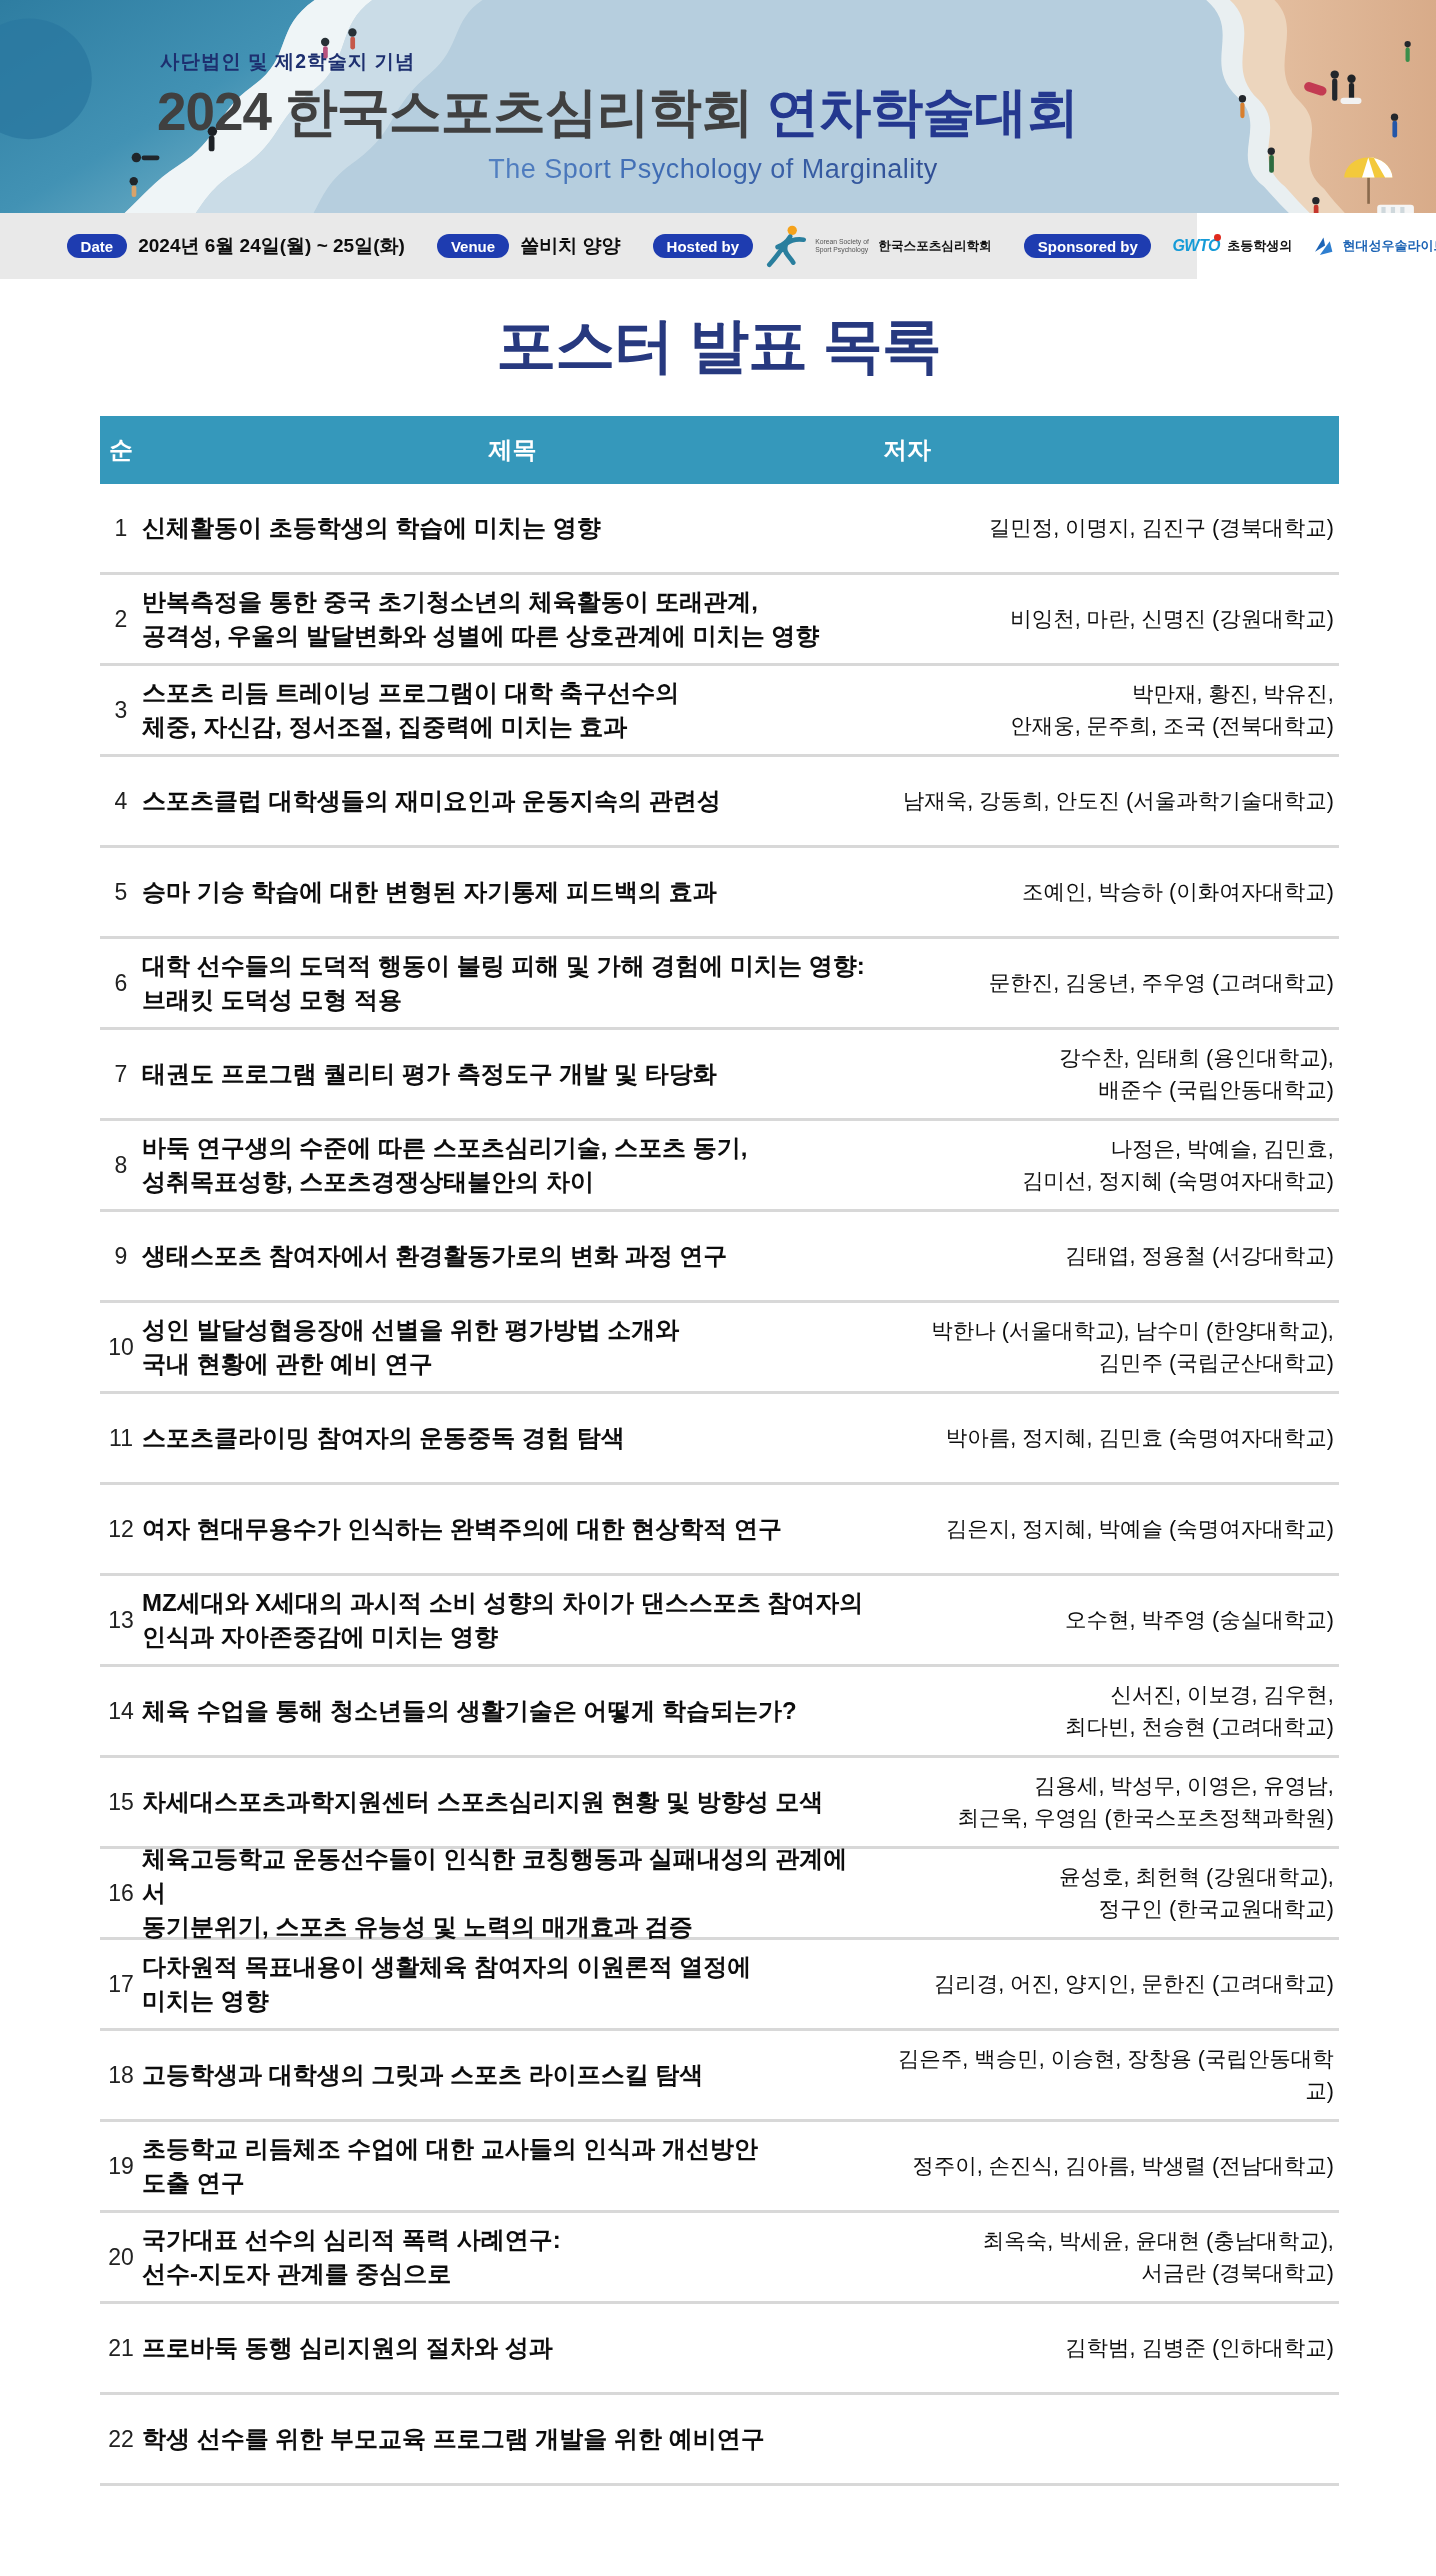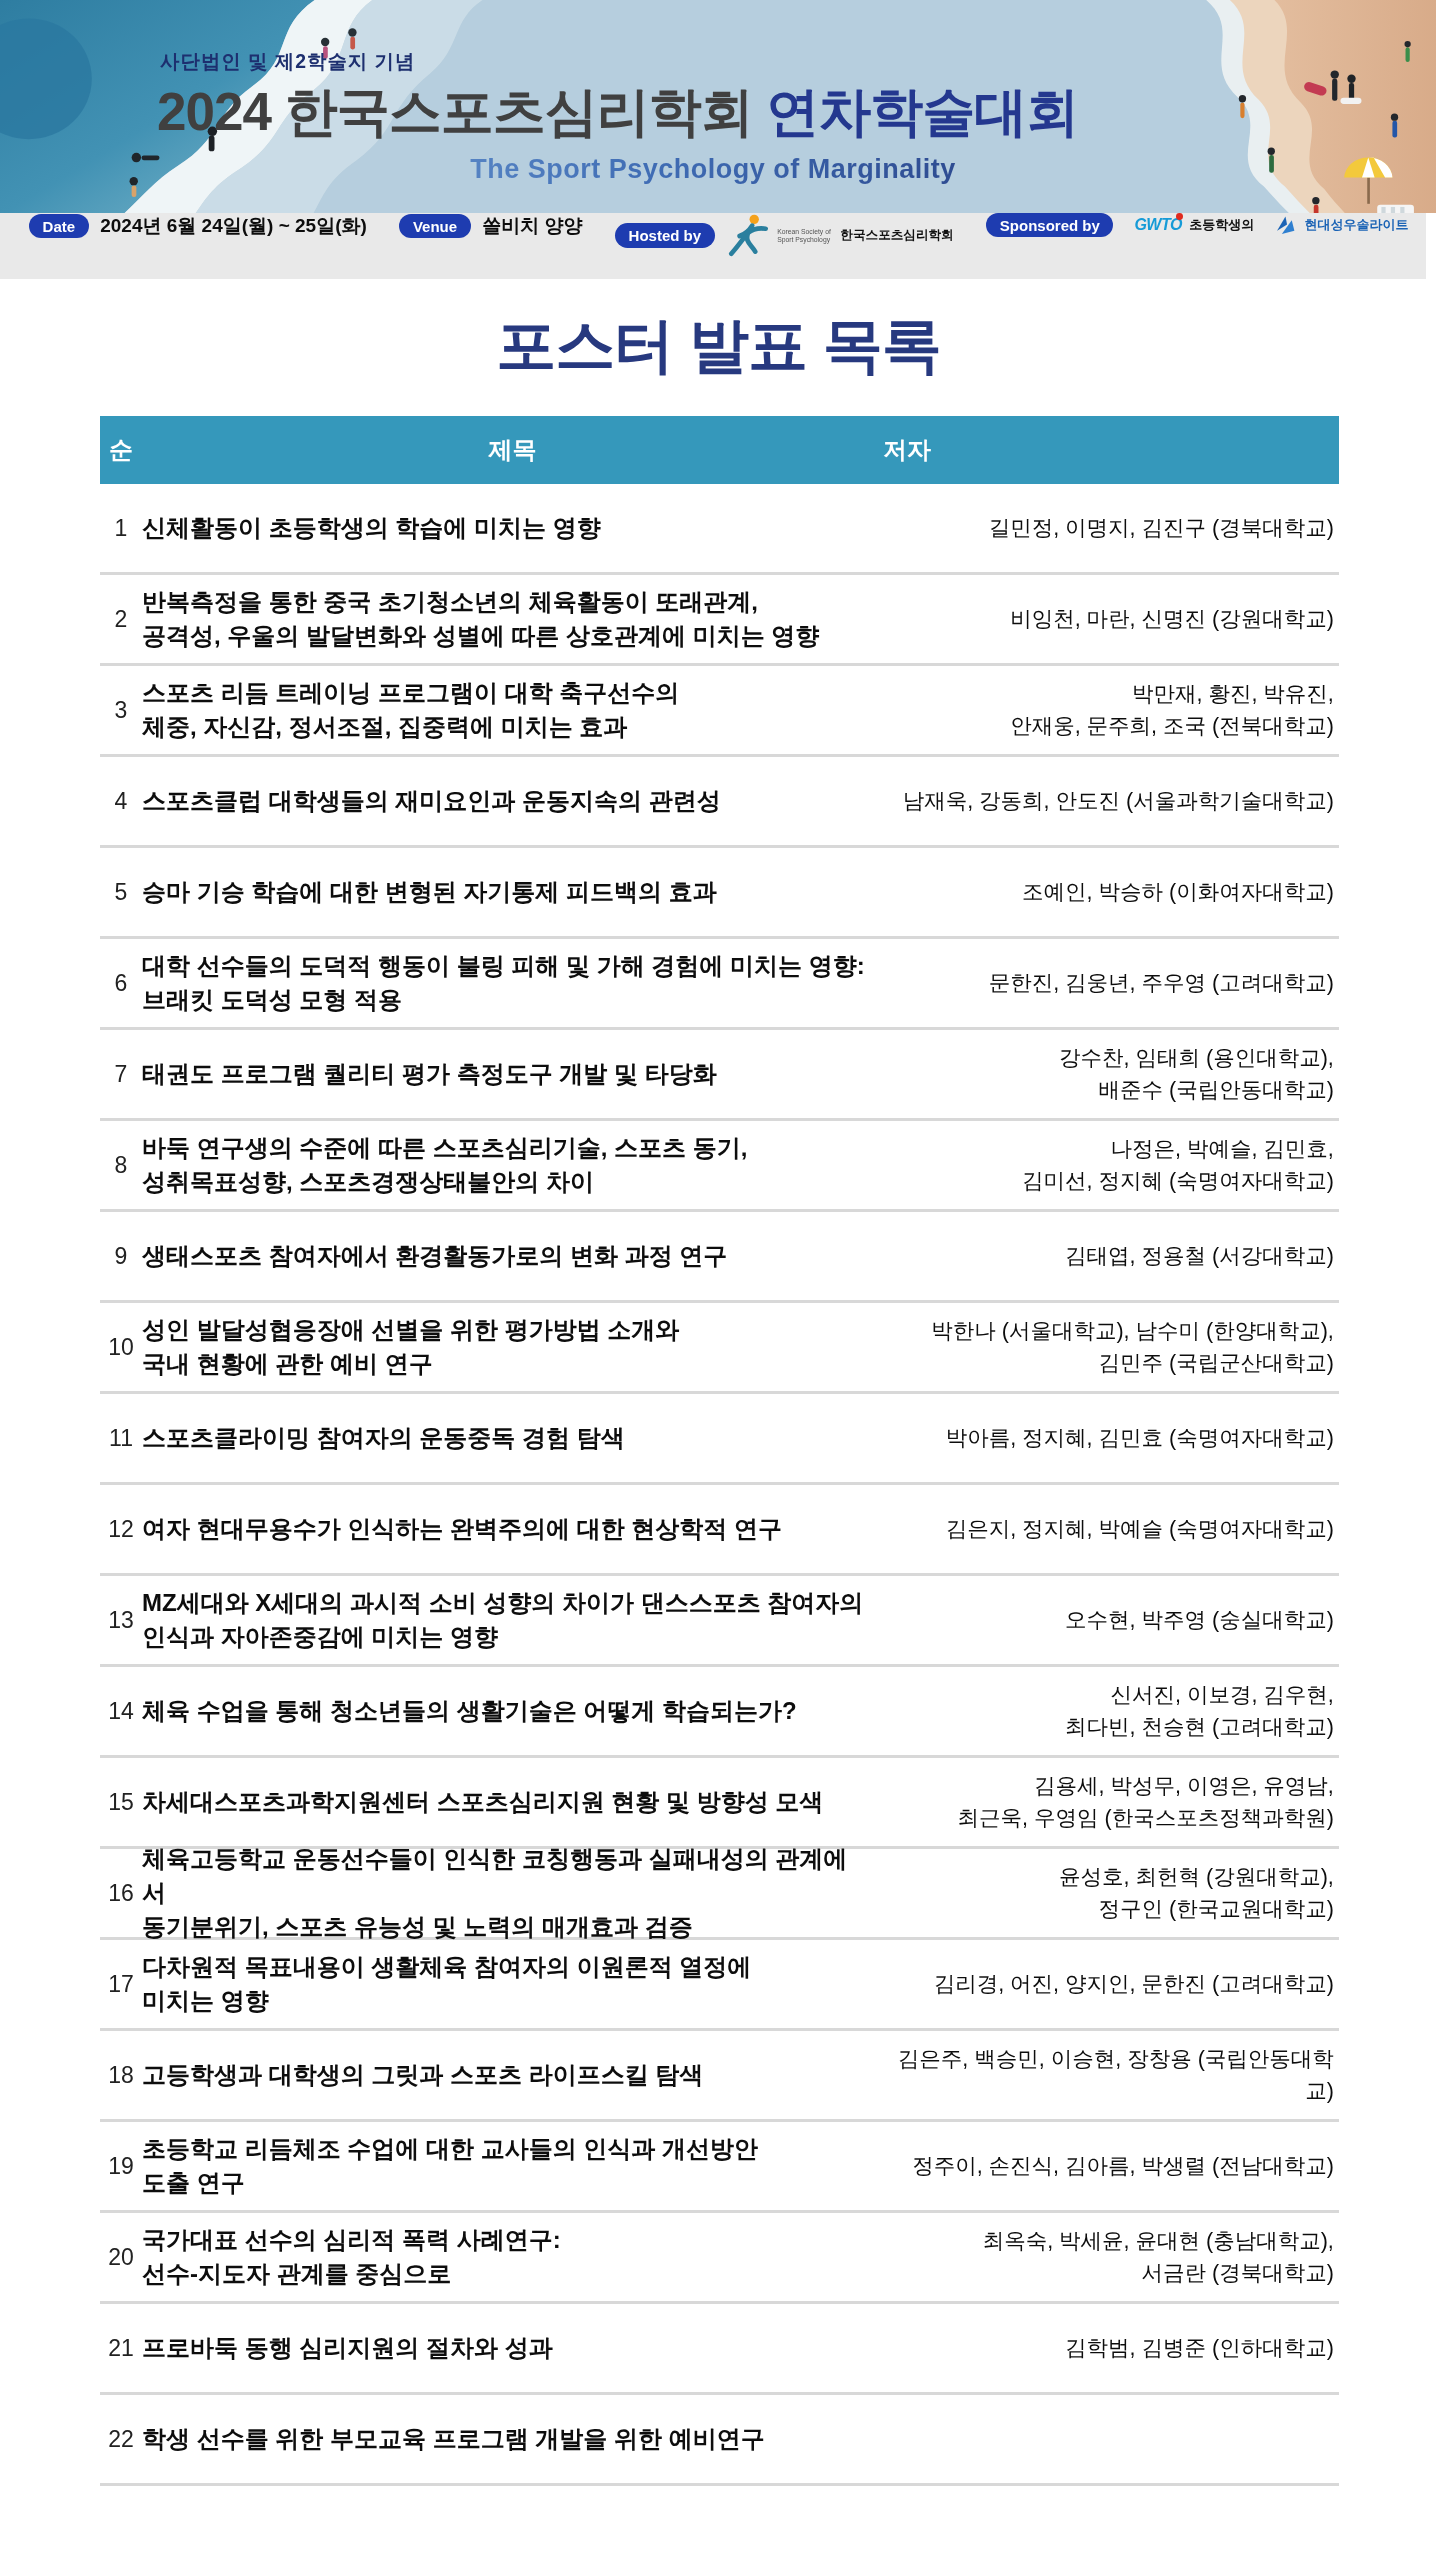--- a/index.html
+++ b/index.html
@@ -20,32 +20,32 @@
   .banner-small{
     font-size:19.4px;font-weight:800;color:#1d2f6f;letter-spacing:1px;margin:0 0 9.4px 3.1px;
   }
   .banner-title{
     font-size:53px;font-weight:900;letter-spacing:-1px;line-height:1.05;white-space:nowrap;
   }
   .banner-title .t-black{color:#404040;margin-top:32px;}
   .banner-title .t-blue{color:#24388f;}
   .banner-subtitle{
     margin-top:13.6px;text-align:center;
-    font-size:27px;font-weight:700;letter-spacing:0.5px;
+    font-size:27px;font-weight:400;letter-spacing:0.5px;
     color:#2a4a9a;
     background:linear-gradient(90deg,#79a8db 0%,#3f6cb4 45%,#1d2b6e 100%);
     -webkit-background-clip:text;background-clip:text;
     -webkit-text-fill-color:transparent;
   }
 
   
   .info-bar{
-    display:flex;align-items:flex-start;
-    width:1426px;height:66px;background:#e9e9e9;
-    padding:0 0 0 29px;box-sizing:border-box;white-space:nowrap;
+    display:flex;align-items:center;
+    width:1197px;height:66px;background:#e9e9e9;
+    padding:0 0 0 67px;box-sizing:border-box;white-space:nowrap;
   }
   .pill{
     display:inline-flex;align-items:center;justify-content:center;
     background:#1e3cb0;color:#fff;border-radius:23px;
     font-weight:700;font-size:15px;padding:4.7px 13.6px;line-height:1;
   }
   .info-text{font-size:19px;font-weight:700;color:#0d0d0d;margin-left:11.5px;}
   .grp{display:flex;align-items:center;}
   .grp+.grp{margin-left:32.5px;}
   .logo-kssp{display:flex;align-items:center;margin-left:9.4px;}

